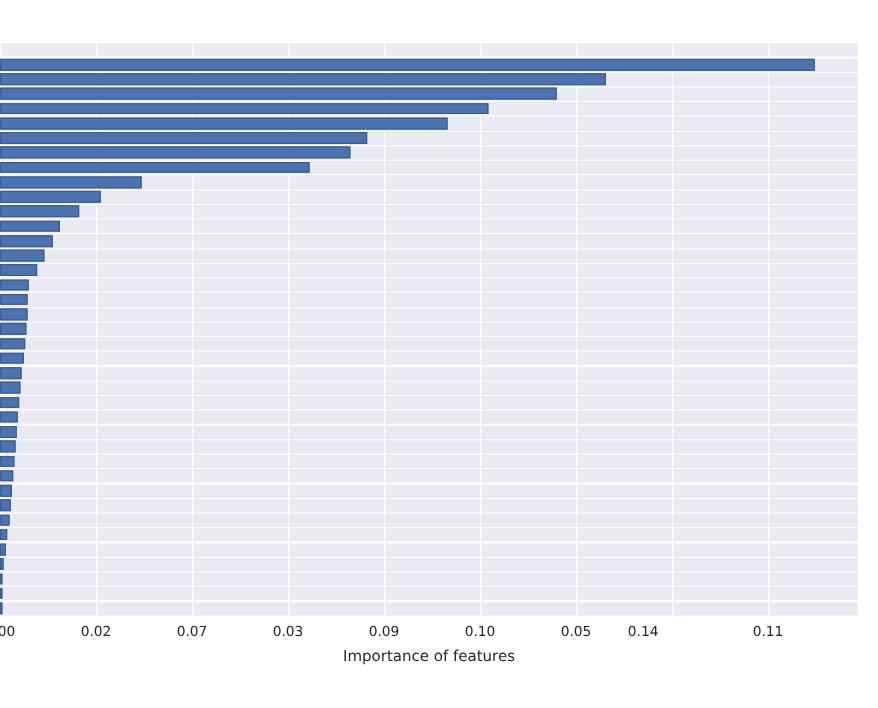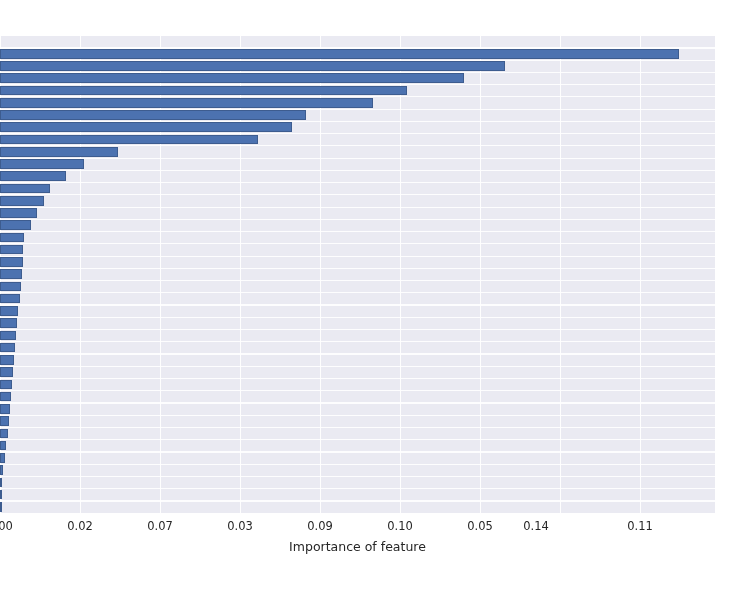--- a/index.html
+++ b/index.html
@@ -279,15 +279,15 @@
       <div class="tick-label" style="left: 80px;">0.02</div>
       <div class="tick-label" style="left: 160px;">0.07</div>
       <div class="tick-label" style="left: 240px;">0.03</div>
       <div class="tick-label" style="left: 320px;">0.09</div>
       <div class="tick-label" style="left: 400px;">0.10</div>
       <div class="tick-label" style="left: 480px;">0.05</div>
       <div class="tick-label" style="left: 536px;">0.14</div>
       <div class="tick-label" style="left: 640px;">0.11</div>
     </div>
 
-  <div id="xaxis-label">Importance of feature</div>
+  <div id="xaxis-label">Importance of features</div>
 
 </div>
 
 </body></html>

